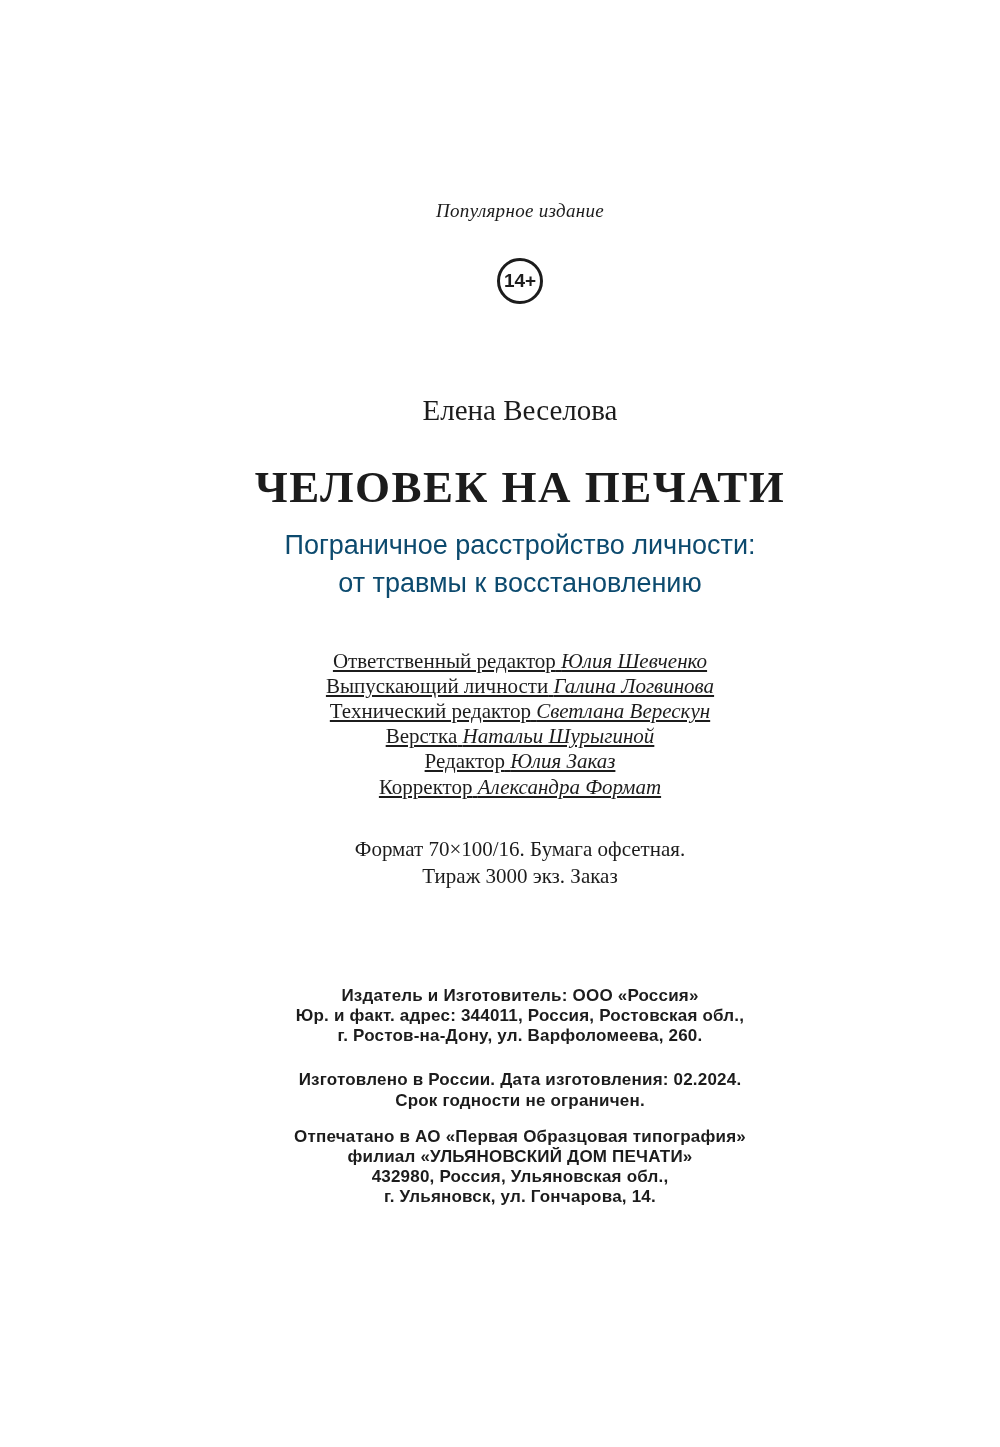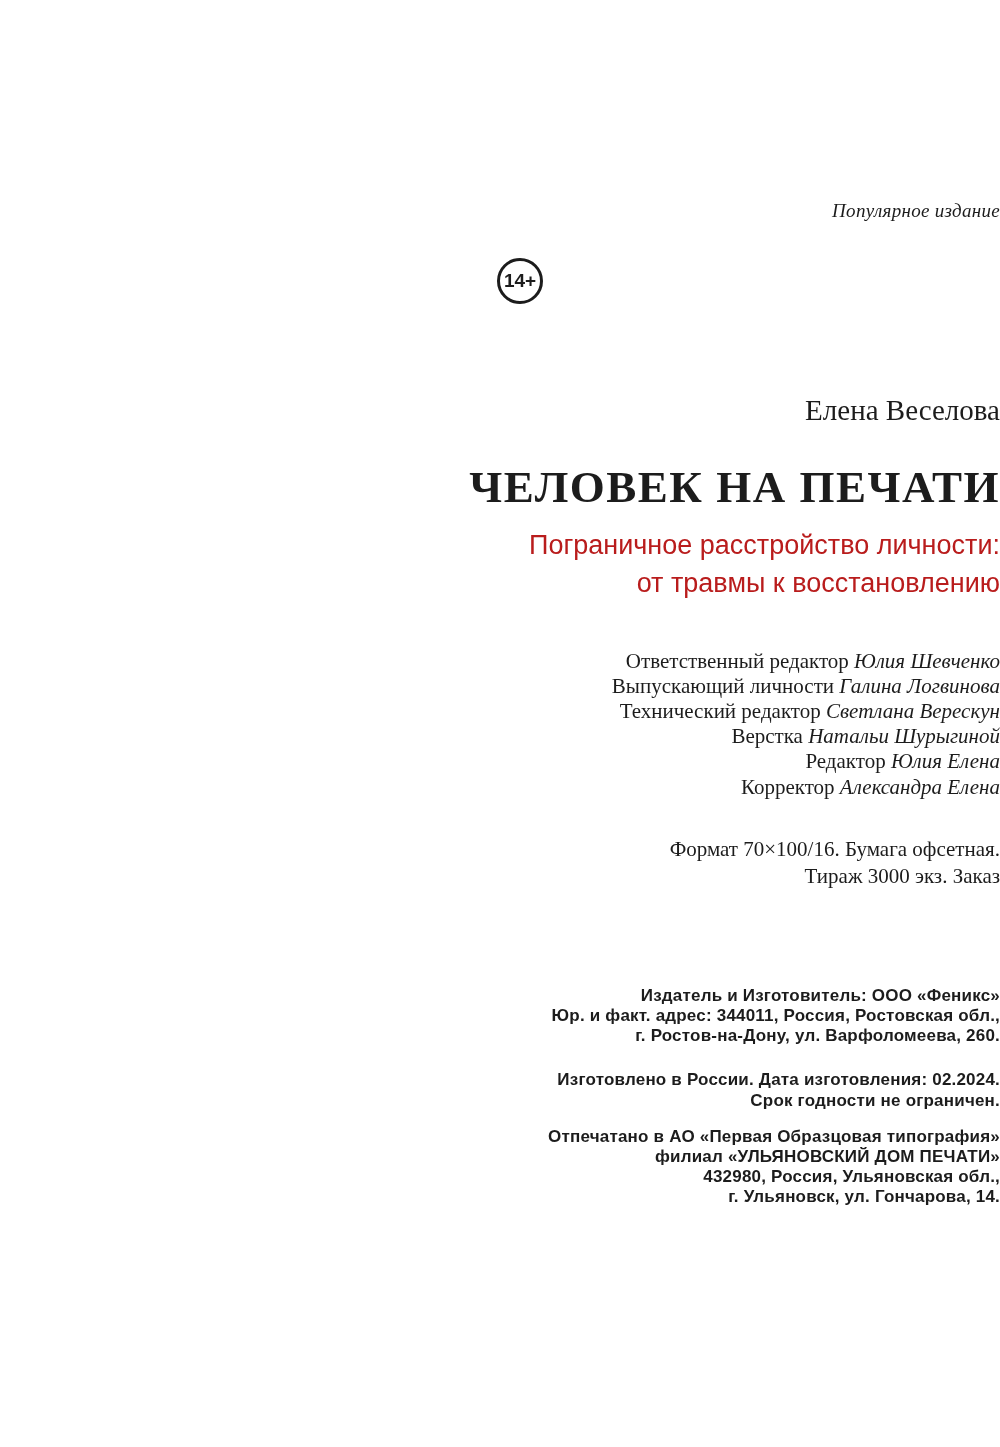--- a/index.html
+++ b/index.html
@@ -7,21 +7,21 @@
   body {
     width: 1000px;
     height: 1447px;
     font-family: "Liberation Serif", serif;
     color: #1c1c1c;
     overflow: hidden;
   }
   .page {
     width: 960px;
     margin-left: 40px;
-    text-align: right;
+    text-align: center;
   }
   .edition-note {
     padding-top: 200px;
     font-style: italic;
     font-size: 19px;
     letter-spacing: 0.3px;
   }
   .age-badge {
     margin: 36px auto 0 auto;
     width: 46px;
@@ -42,27 +42,28 @@
   .title {
     margin-top: 34px;
     font-size: 45px;
     font-weight: bold;
     letter-spacing: 1.5px;
   }
   .subtitle {
     margin-top: 14px;
     font-family: "Liberation Sans", sans-serif;
     font-size: 27px;
-    color: #b91c1c;
+    color: #0c4a6e;
     line-height: 1.4;
   }
   .credits {
     margin-top: 46px;
     font-size: 21px;
     line-height: 1.2;
+    text-decoration: underline;
   }
   .credit-name { font-style: italic; }
   .format-block {
     margin-top: 36px;
     font-size: 21px;
     line-height: 1.3;
   }
   .sans-block {
     font-family: "Liberation Sans", sans-serif;
     font-weight: bold;
@@ -106,35 +107,35 @@
     <div class="credit-line">
       <span>Технический редактор</span>
       <span class="credit-name">Светлана Верескун</span>
     </div>
     <div class="credit-line">
       <span>Верстка</span>
       <span class="credit-name">Натальи Шурыгиной</span>
     </div>
     <div class="credit-line">
       <span>Редактор</span>
-      <span class="credit-name">Юлия Елена</span>
+      <span class="credit-name">Юлия Заказ</span>
     </div>
     <div class="credit-line">
       <span>Корректор</span>
-      <span class="credit-name">Александра Елена</span>
+      <span class="credit-name">Александра Формат</span>
     </div>
   </div>
 
   <div class="format-block">
     <div>Формат 70×100/16. Бумага офсетная.</div>
     <div>Тираж 3000 экз. Заказ</div>
   </div>
 
   <div class="sans-block publisher-block">
-    <div>Издатель и Изготовитель: ООО «Феникс»</div>
+    <div>Издатель и Изготовитель: ООО «Россия»</div>
     <div>Юр. и факт. адрес: 344011, Россия, Ростовская обл.,</div>
     <div>г. Ростов-на-Дону, ул. Варфоломеева, 260.</div>
   </div>
 
   <div class="sans-block manufacture-block">
     <div>Изготовлено в России. Дата изготовления: 02.2024.</div>
     <div>Срок годности не ограничен.</div>
   </div>
 
   <div class="sans-block printing-block">

